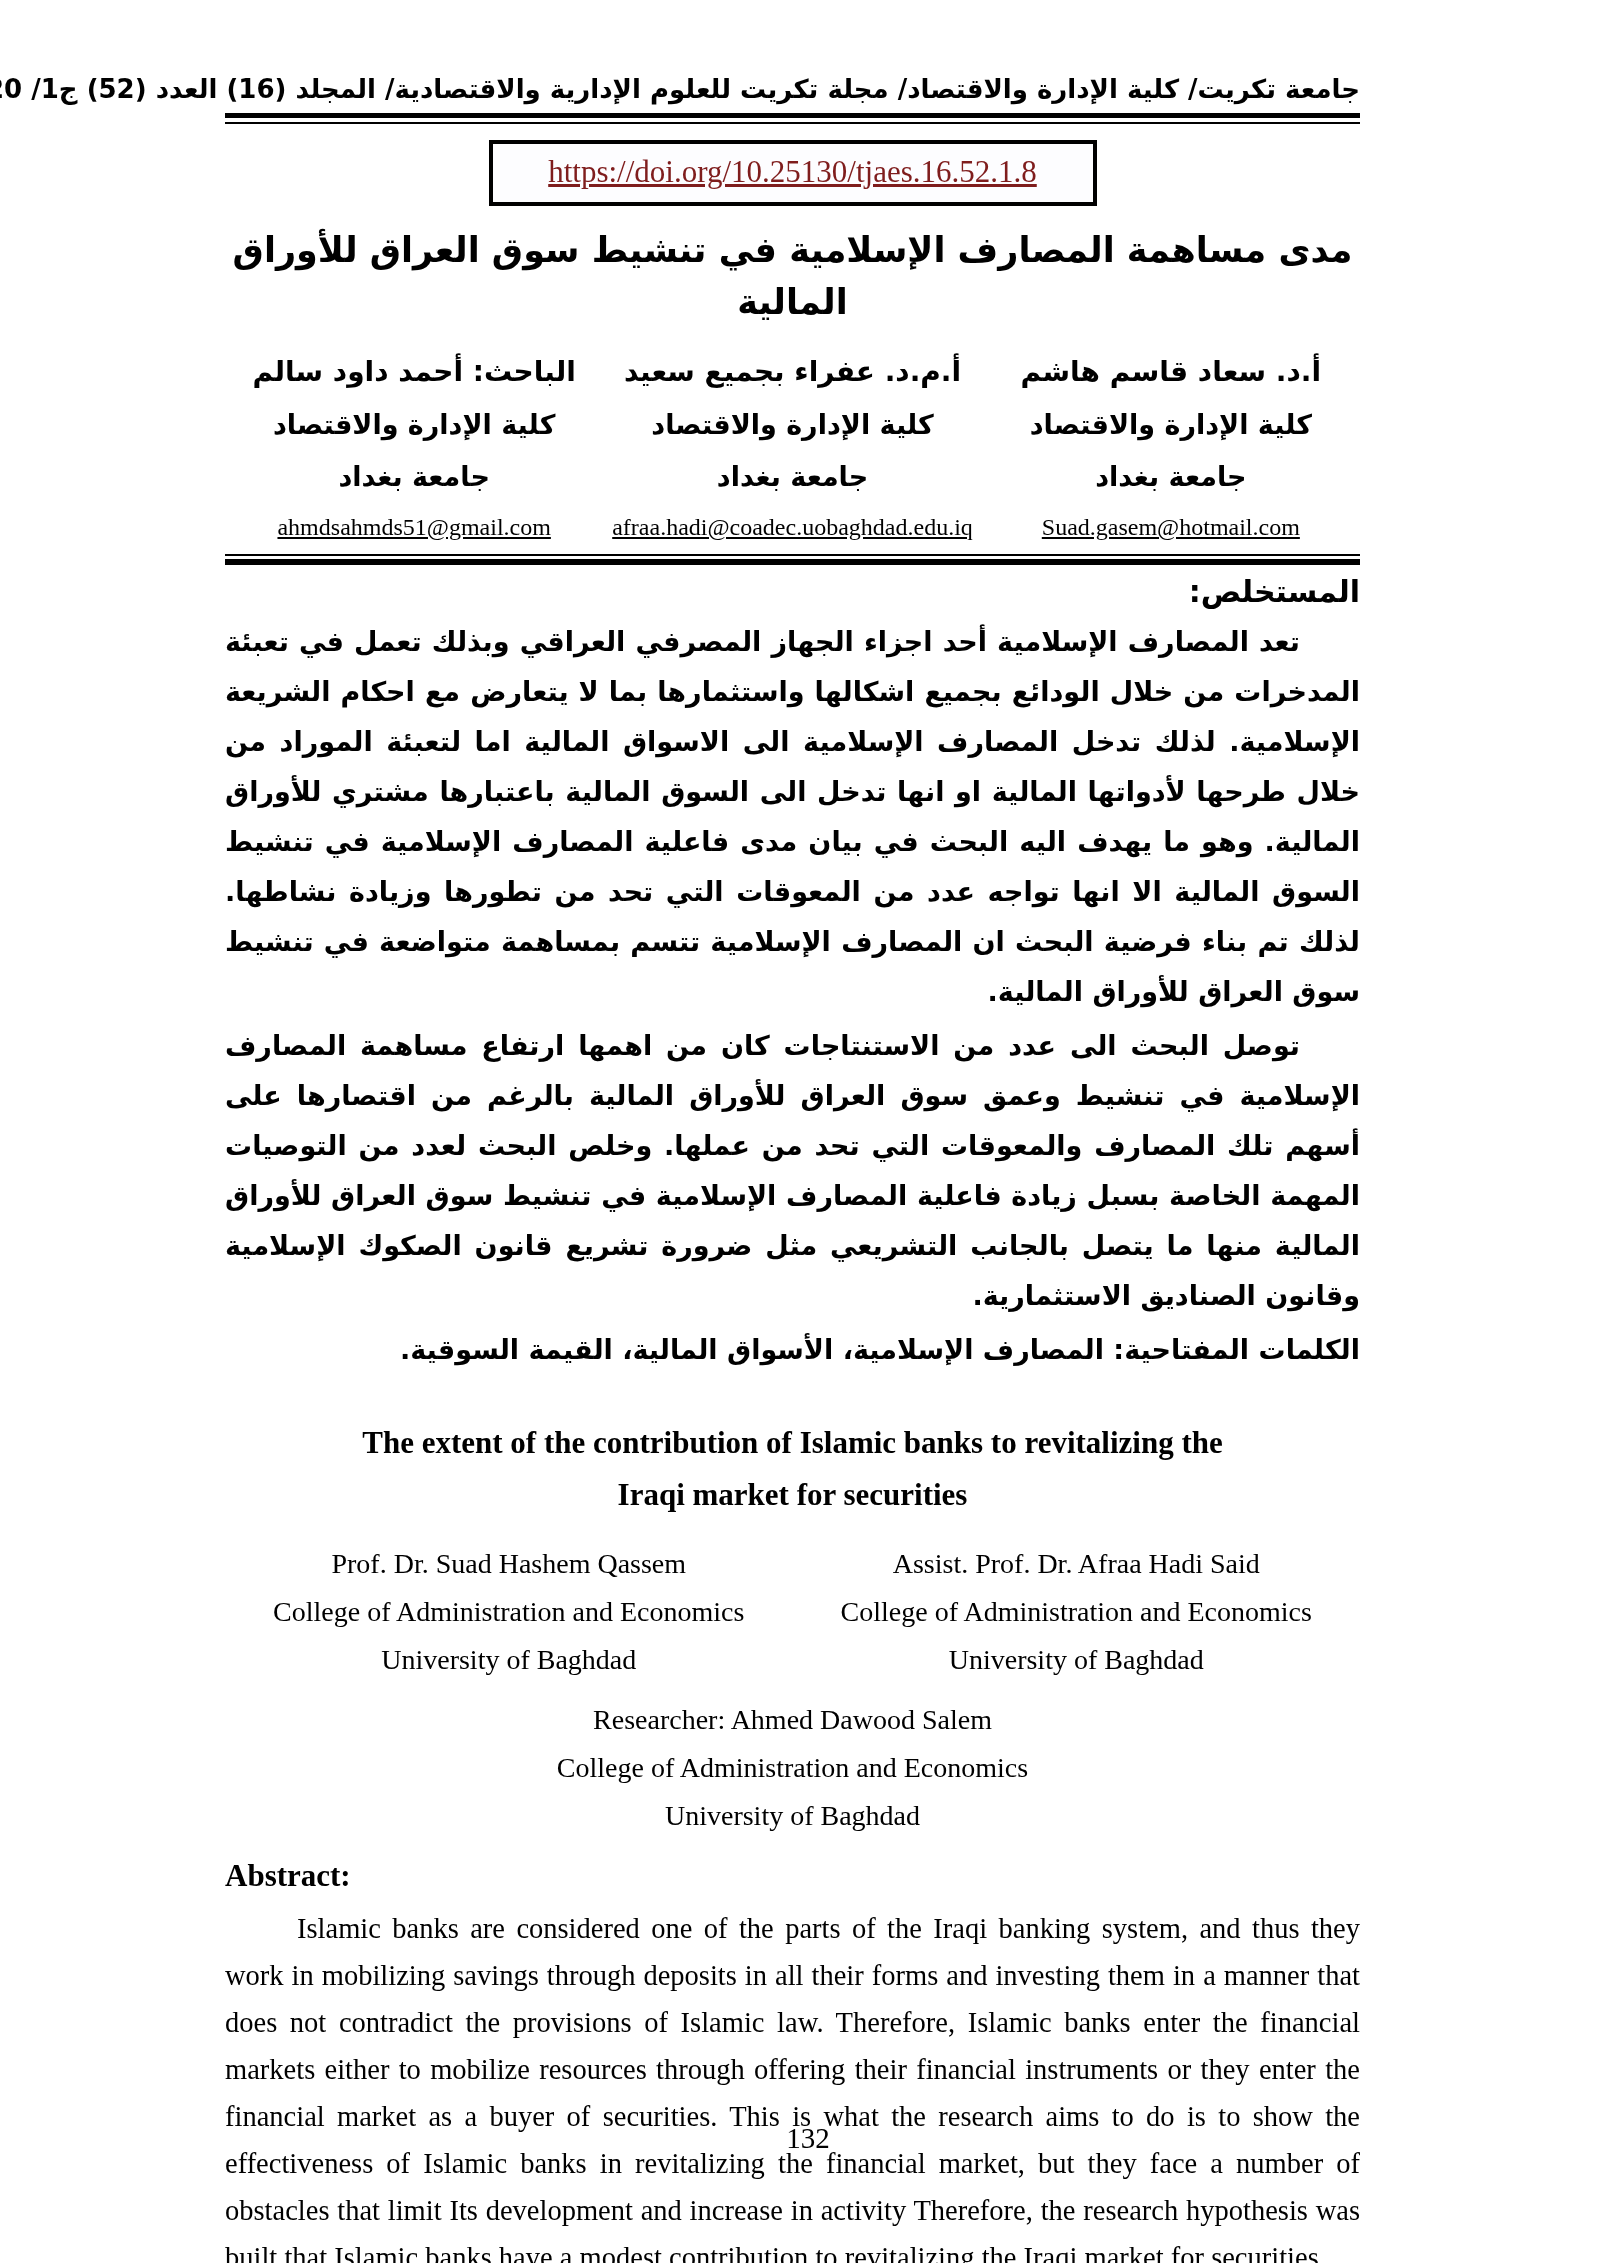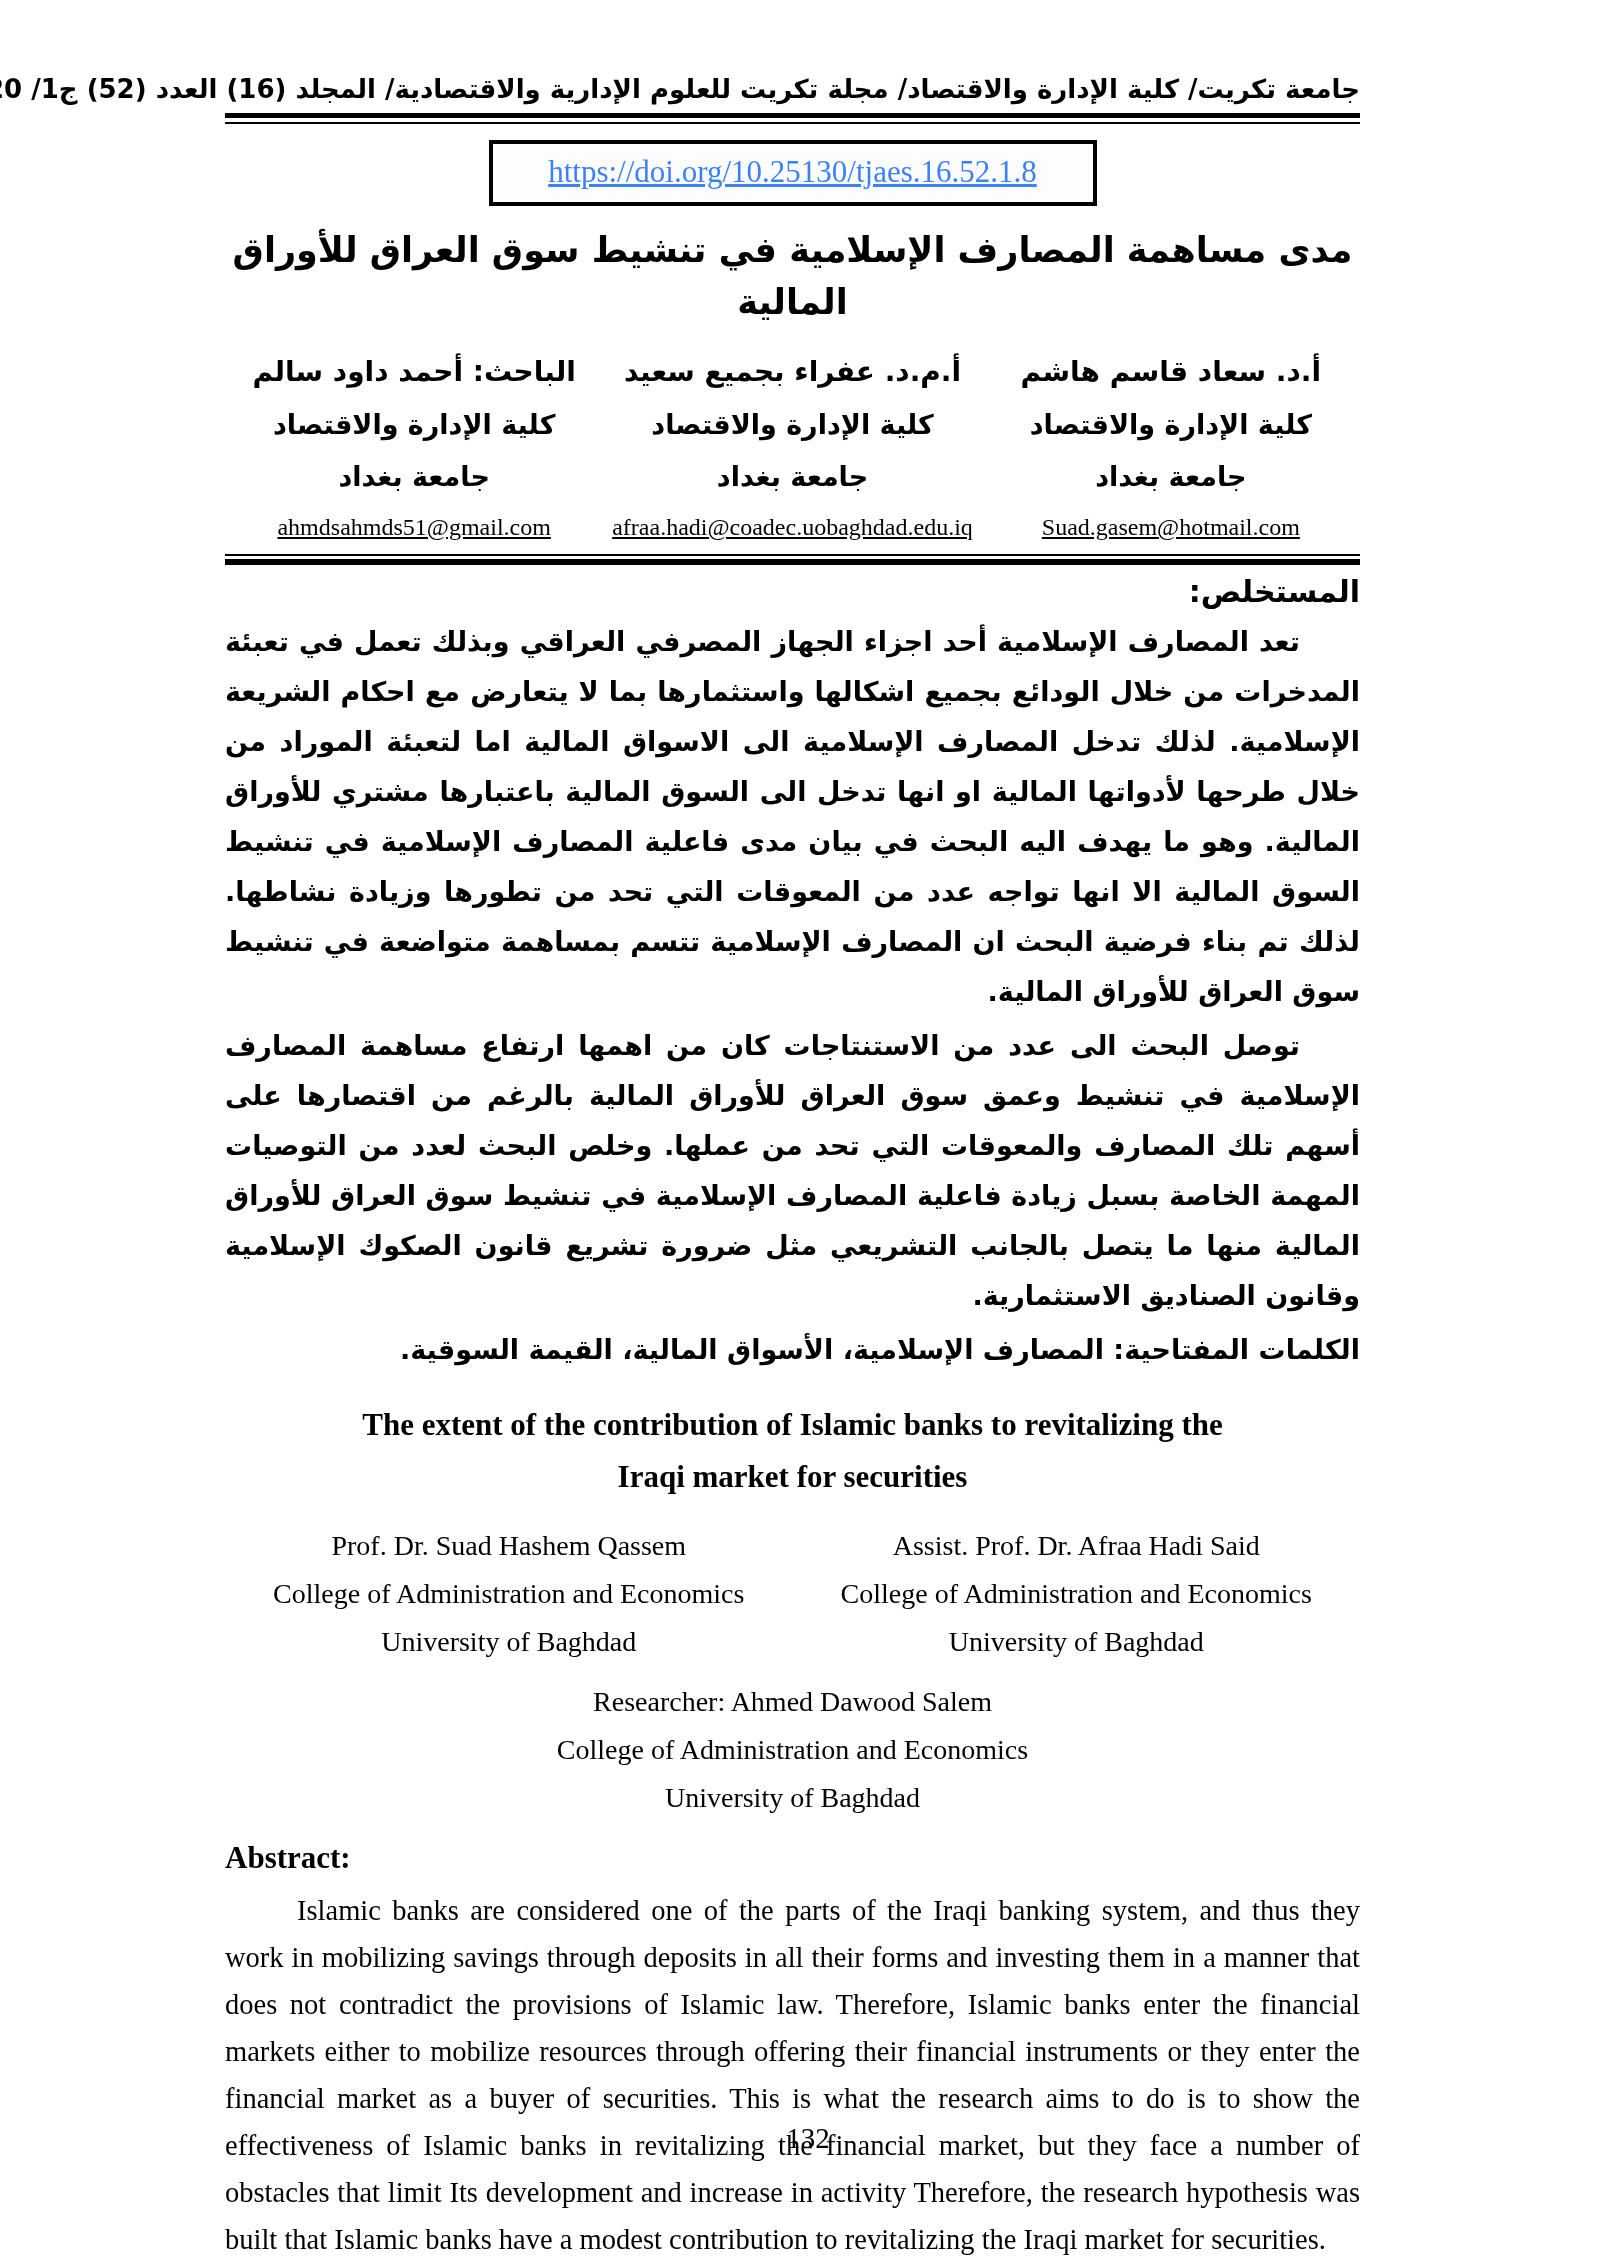--- a/index.html
+++ b/index.html
@@ -36,21 +36,21 @@
     width:600px;
     margin:16px auto 0;
     border:4px solid #000;
     background:#fdfdff;
     text-align:center;
     padding:10px 0 12px;
   }
   .doi-link {
     font-family:"Liberation Serif", serif;
     font-size:31px;
-    color:#3b82f6;
+    color:#7f1d1d;
     text-decoration:underline;
     cursor:pointer;
   }
 
   
   .title-ar {
     margin:18px 0 0;
     direction:rtl;
     font-family:"DejaVu Sans", sans-serif;
     font-weight:bold;
@@ -109,21 +109,21 @@
     font-size:27px;
     line-height:50px;
     text-align:justify;
     text-justify:inter-word;
   }
   .ar-para.indent { text-indent:60px; }
   .kw-label { font-weight:bold; }
 
   
   .title-en {
-    margin-top:24px;
+    margin-top:42px;
     font-family:"Liberation Serif", serif;
     font-weight:bold;
     font-size:31px;
     line-height:52px;
     text-align:center;
   }
   .authors-en {
     display:flex;
     margin-top:26px;
     text-align:center;

